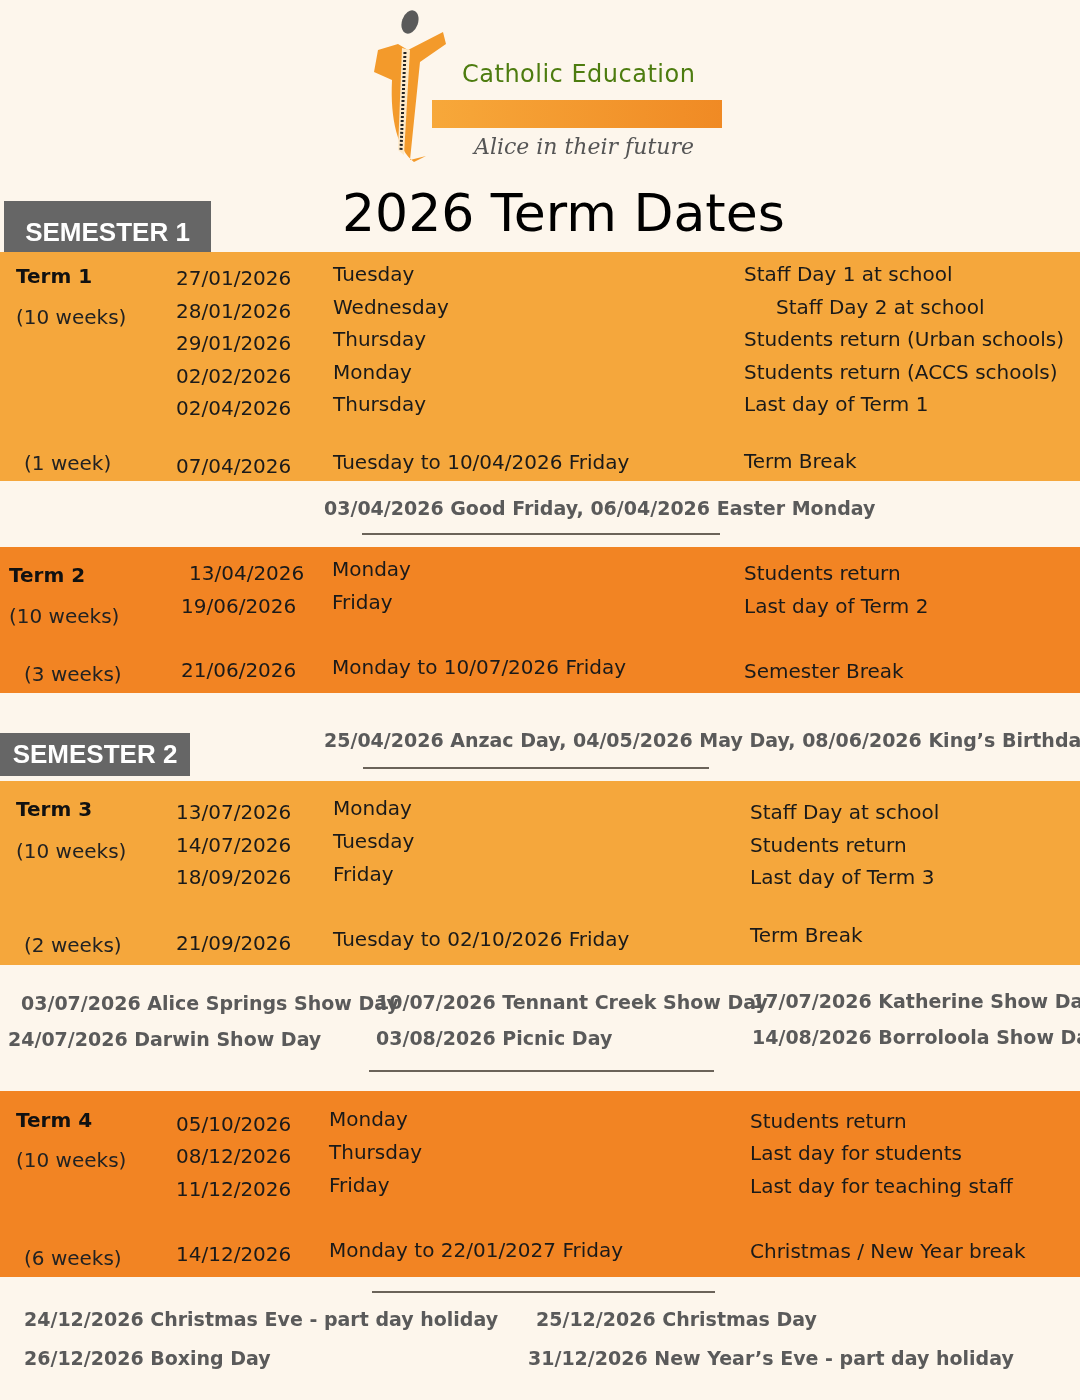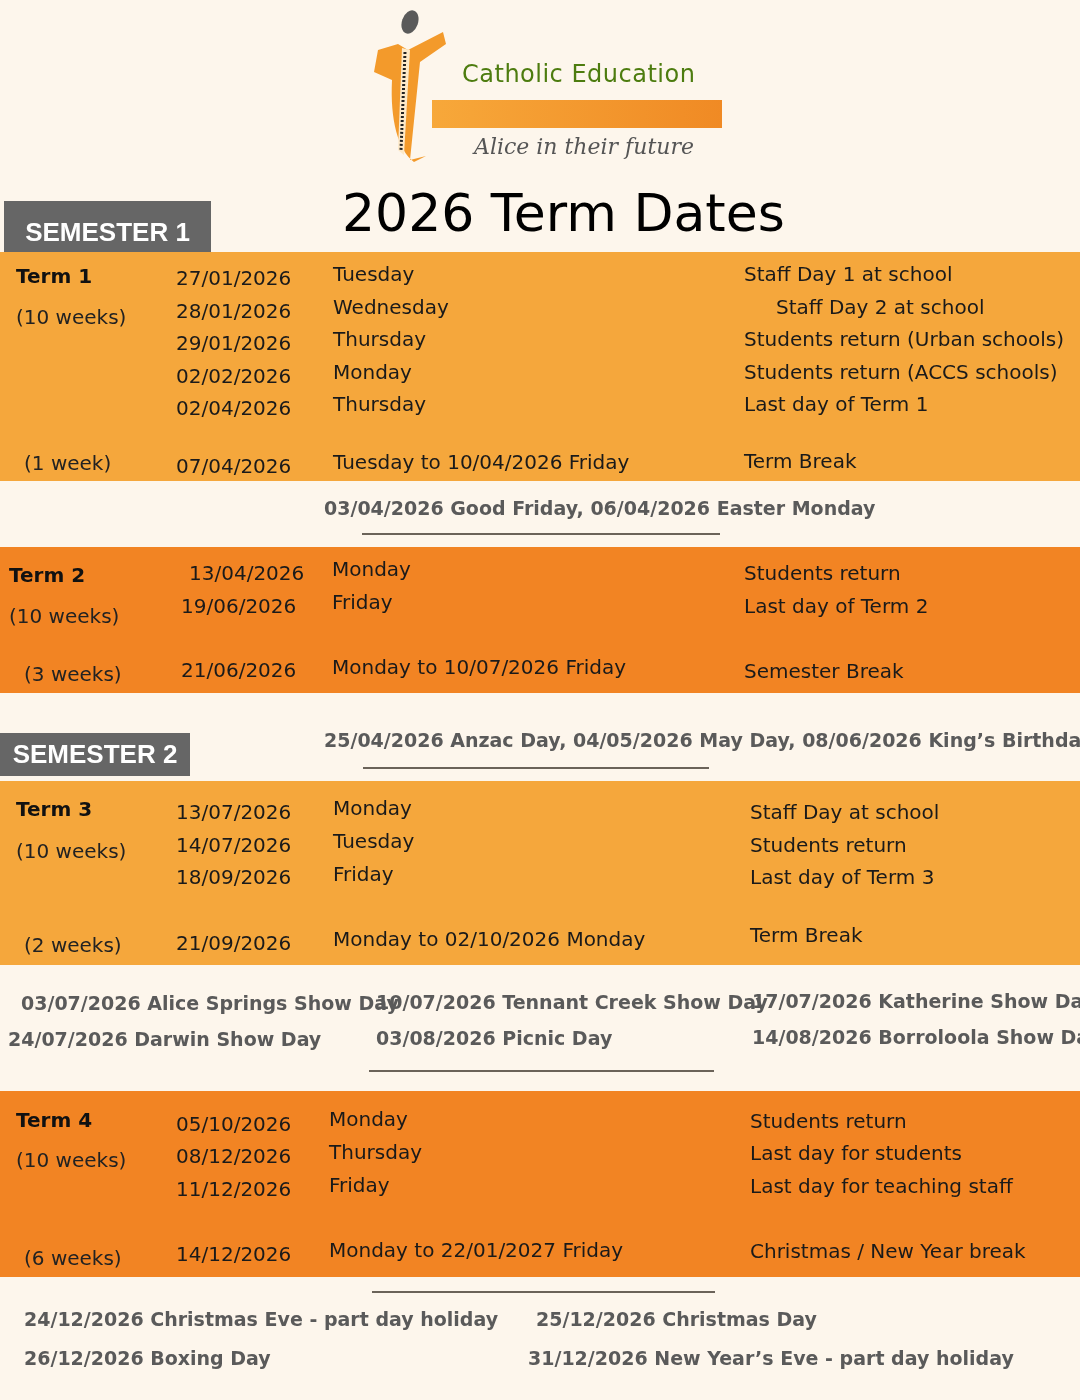--- a/index.html
+++ b/index.html
@@ -95,21 +95,21 @@
 <div class="abs cell" style="left:333px;top:796px;">Monday</div>
 <div class="abs cell" style="left:750px;top:800px;">Staff Day at school</div>
 <div class="abs cell" style="left:176px;top:833px;">14/07/2026</div>
 <div class="abs cell" style="left:333px;top:829px;">Tuesday</div>
 <div class="abs cell" style="left:750px;top:833px;">Students return</div>
 <div class="abs cell" style="left:176px;top:865px;">18/09/2026</div>
 <div class="abs cell" style="left:333px;top:862px;">Friday</div>
 <div class="abs cell" style="left:750px;top:865px;">Last day of Term 3</div>
 <div class="abs wk" style="left:24px;top:933px;">(2 weeks)</div>
 <div class="abs cell" style="left:176px;top:931px;">21/09/2026</div>
-<div class="abs cell" style="left:333px;top:927px;">Monday to 02/10/2026 Monday</div>
+<div class="abs cell" style="left:333px;top:927px;">Tuesday to 02/10/2026 Friday</div>
 <div class="abs cell" style="left:750px;top:923px;">Term Break</div>
 
 <div class="abs note" style="left:8px;top:992px;margin-left:13px;">03/07/2026 Alice Springs Show Day</div>
 <div class="abs note" style="left:376px;top:991px;">10/07/2026 Tennant Creek Show Day</div>
 <div class="abs note" style="left:752px;top:990px;">17/07/2026  Katherine Show Day</div>
 <div class="abs note" style="left:8px;top:1028px;">24/07/2026 Darwin Show Day</div>
 <div class="abs note" style="left:376px;top:1027px;">03/08/2026 Picnic Day</div>
 <div class="abs note" style="left:752px;top:1026px;">14/08/2026 Borroloola Show Day</div>
 <div class="rule" style="left:369px;top:1070px;width:345px;"></div>
 

